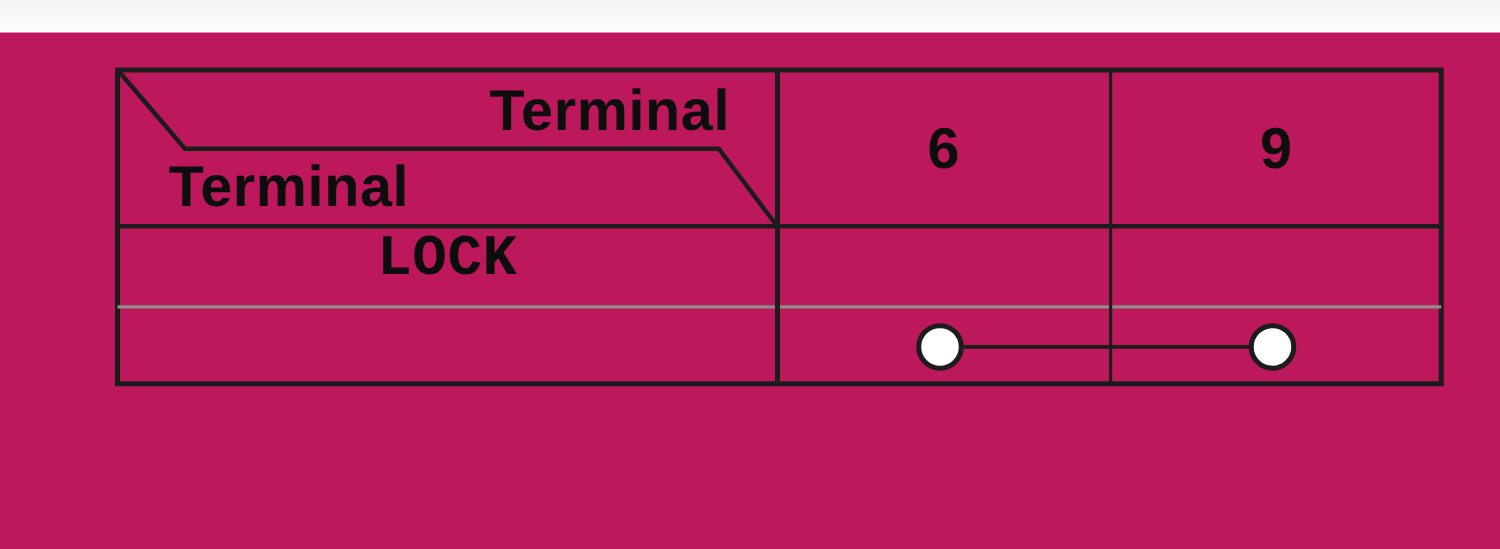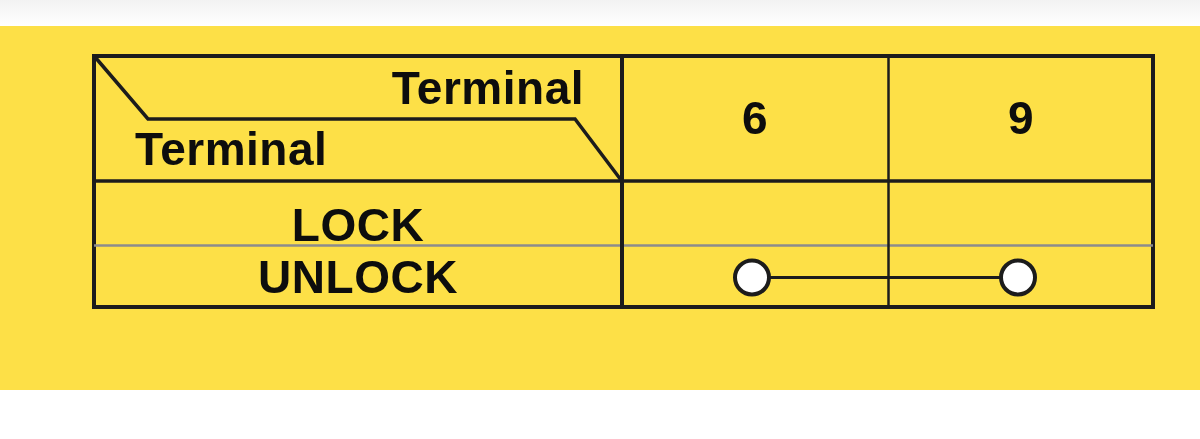--- a/index.html
+++ b/index.html
@@ -3,22 +3,22 @@
 <meta charset="utf-8">
 <style>
   html, body {
     margin: 0;
     padding: 0;
     background: #ffffff;
   }
   .page {
     position: relative;
     width: 1200px;
-    height: 390px;
-    background: #fde047;
+    height: 439px;
+    background: #be185d;
     overflow: hidden;
     font-family: "Liberation Sans", "DejaVu Sans", sans-serif;
   }
   .top-shade {
     position: absolute;
     left: 0; top: 0;
     width: 100%;
     height: 26px;
     background: linear-gradient(#f2f2f2, #ffffff);
   }
@@ -67,16 +67,15 @@
       </g>
     </g>
   </svg>
 
   <div class="label right" style="left:240px; top:60px; width:344px; height:56px;">Terminal</div>
   <div class="label left" style="left:135px; top:121px; width:420px; height:56px;">Terminal</div>
 
   <div class="label center" style="left:622px; top:56px; width:266px; height:124px;">6</div>
   <div class="label center" style="left:888px; top:56px; width:266px; height:124px;">9</div>
 
-  <div class="label center" style="left:94px; top:193px; width:528px; height:64px;">LOCK</div>
-  <div class="label center" style="left:94px; top:246px; width:528px; height:61px;">UNLOCK</div>
+  <div class="label center" style="left:94px; top:175px; width:528px; height:64px;font-family:Liberation Mono, monospace;">LOCK</div>
 
 </div>
 
 </body></html>

